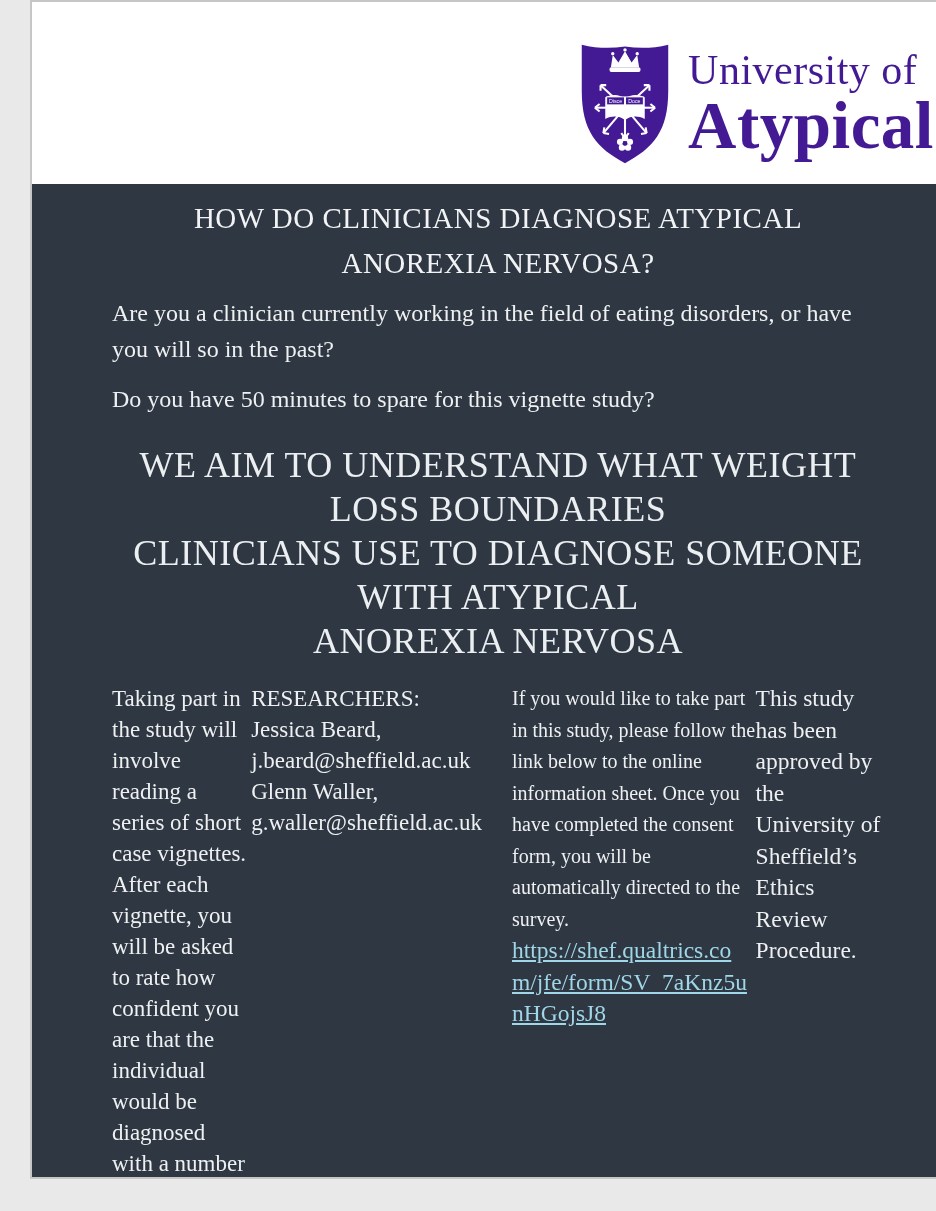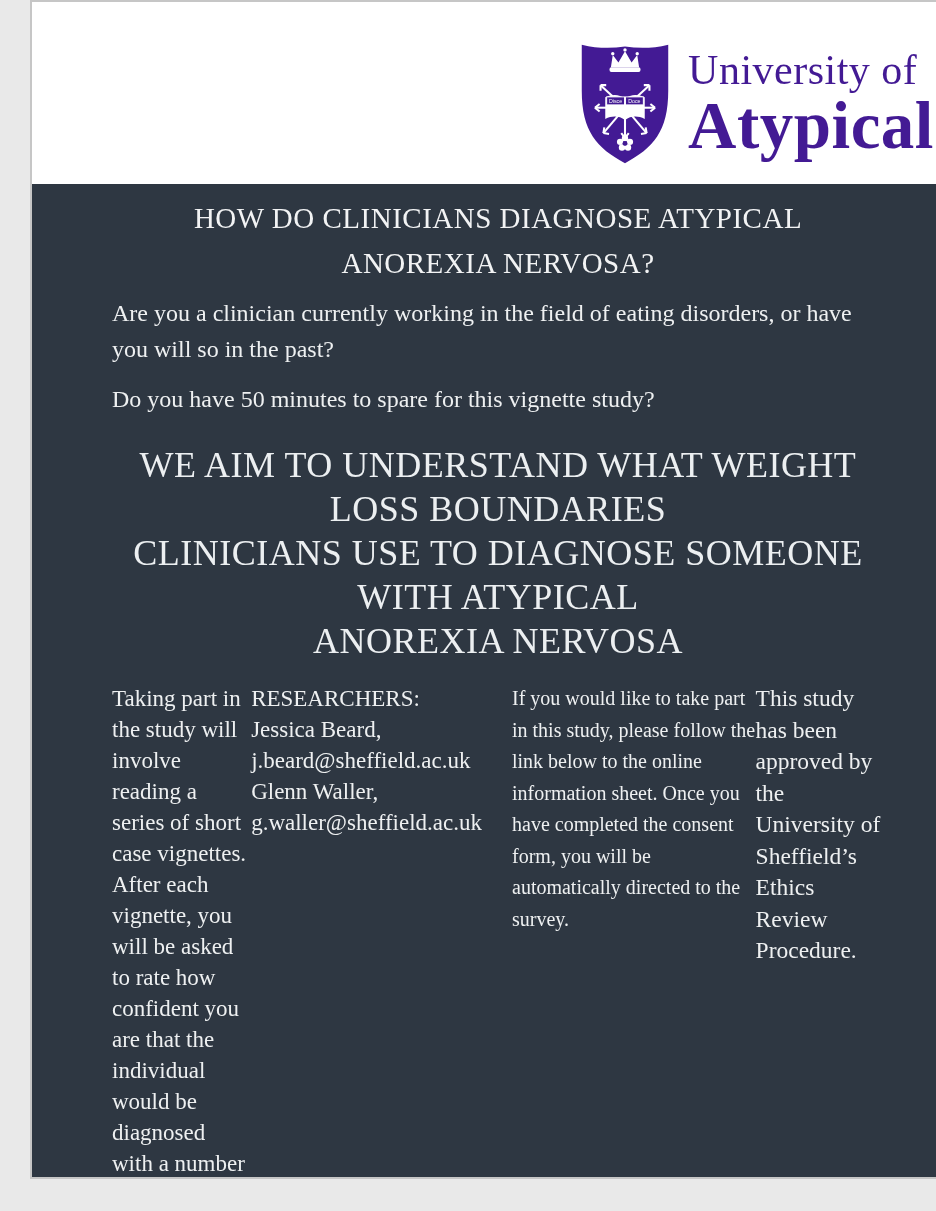--- a/index.html
+++ b/index.html
@@ -153,20 +153,21 @@
     <div class="columns">
       <div class="col col-left">
         <p class="col-par">Taking part in the study will involve reading a series of short case vignettes. After each vignette, you will be asked to rate how confident you are that the individual would be diagnosed with a number of eating disorder diagnoses (according to the DSM-5), and the treatment you would recommend. You will remain anonymous throughout.</p>
         <div class="researchers">RESEARCHERS:
 Jessica Beard, j.beard@sheffield.ac.uk
 Glenn Waller, g.waller@sheffield.ac.uk</div>
       </div>
       <div class="col col-right">
         <div>
           <p class="col-par col-par-r">If you would like to take part in this study, please follow the link below to the online information sheet. Once you have completed the consent form, you will be automatically directed to the survey.</p>
+          <a class="survey-link" href="#">https://shef.qualtrics.com/jfe/form/SV_7aKnz5unHGojsJ8</a>
         </div>
         <p class="ethics">This study has been approved by the University of Sheffield’s Ethics Review Procedure.</p>
       </div>
     </div>
 
     <div class="bottom-strip"></div>
   </div>
 
 </div>
 

